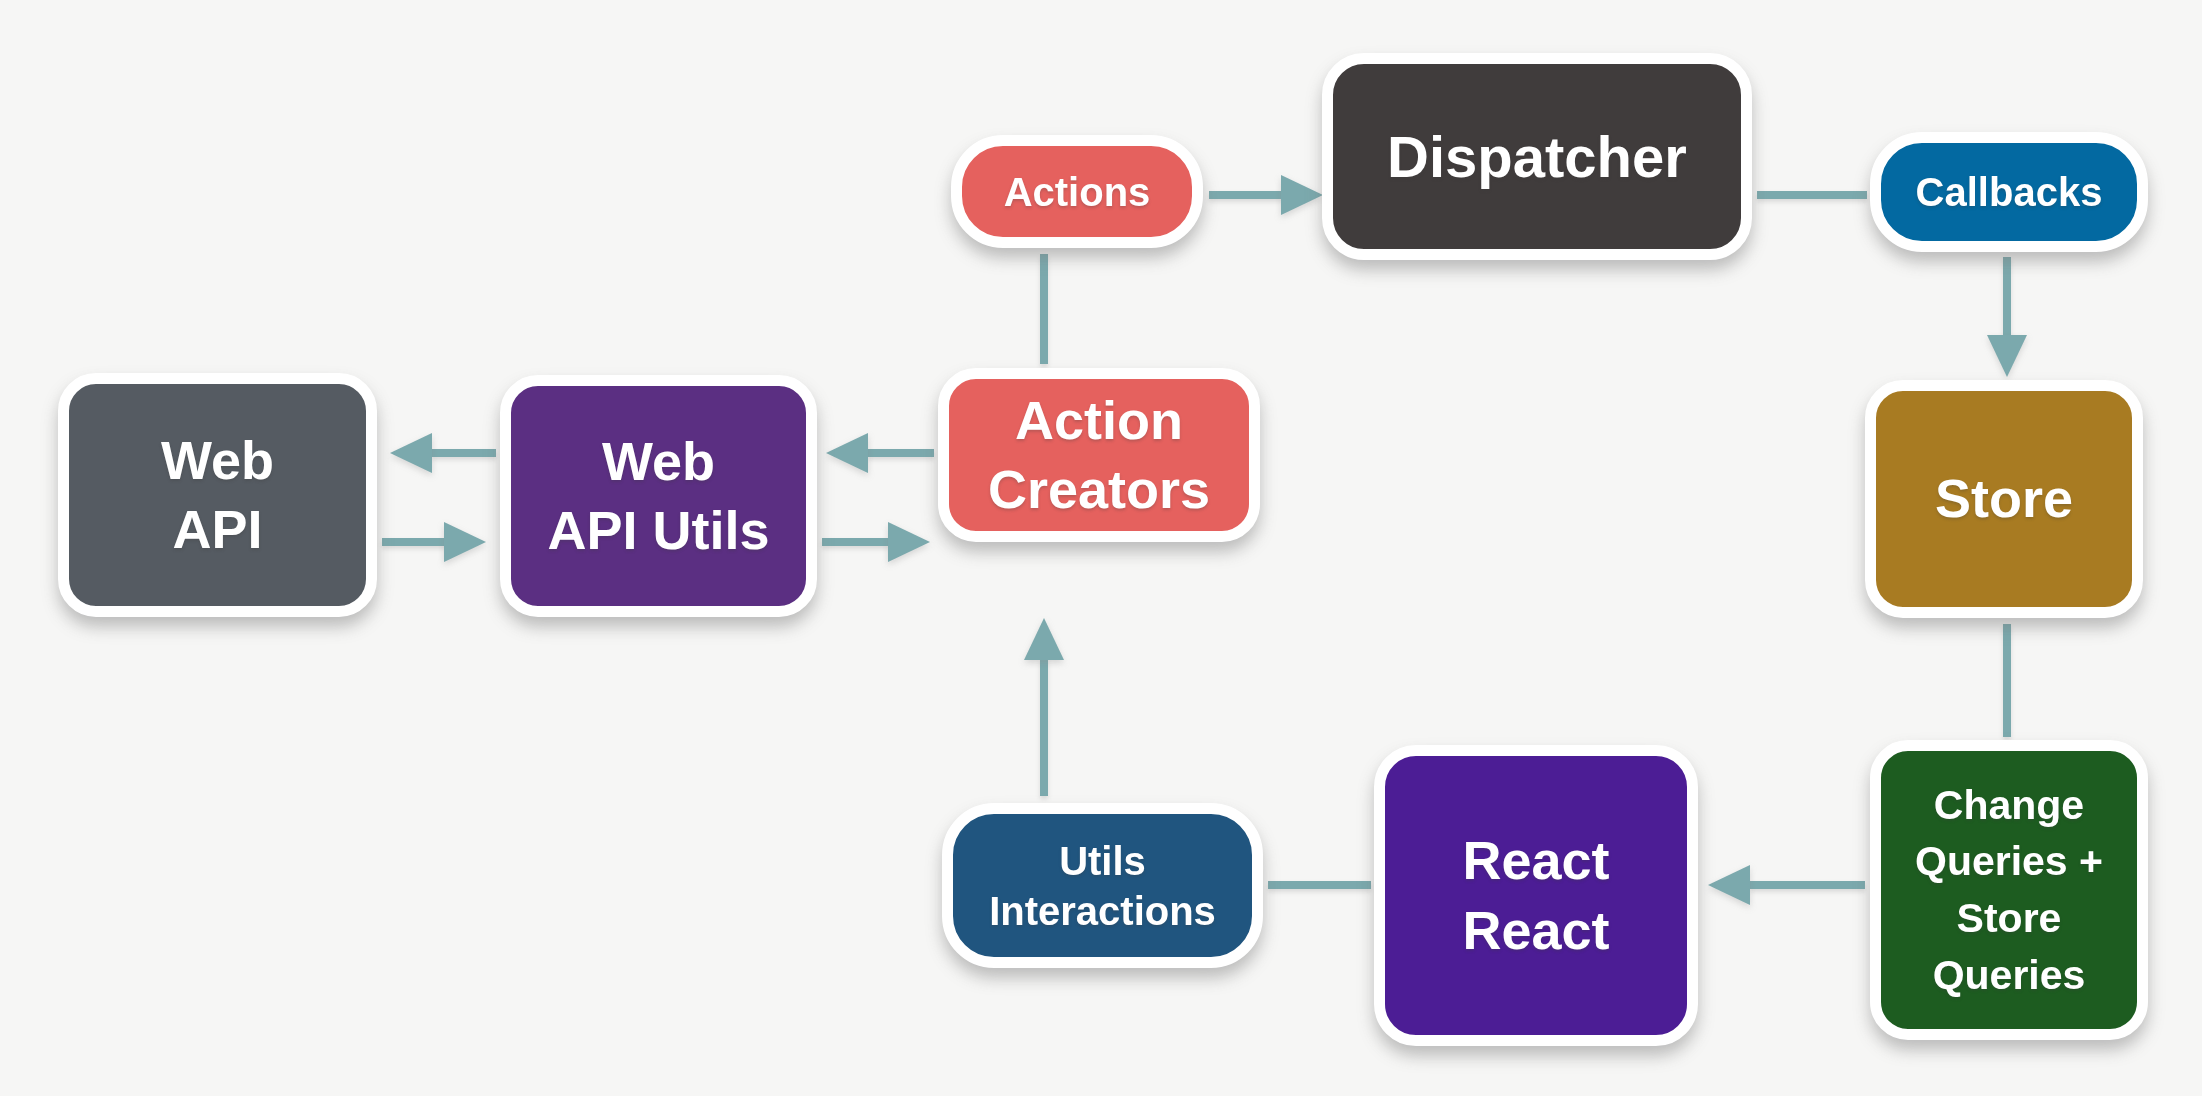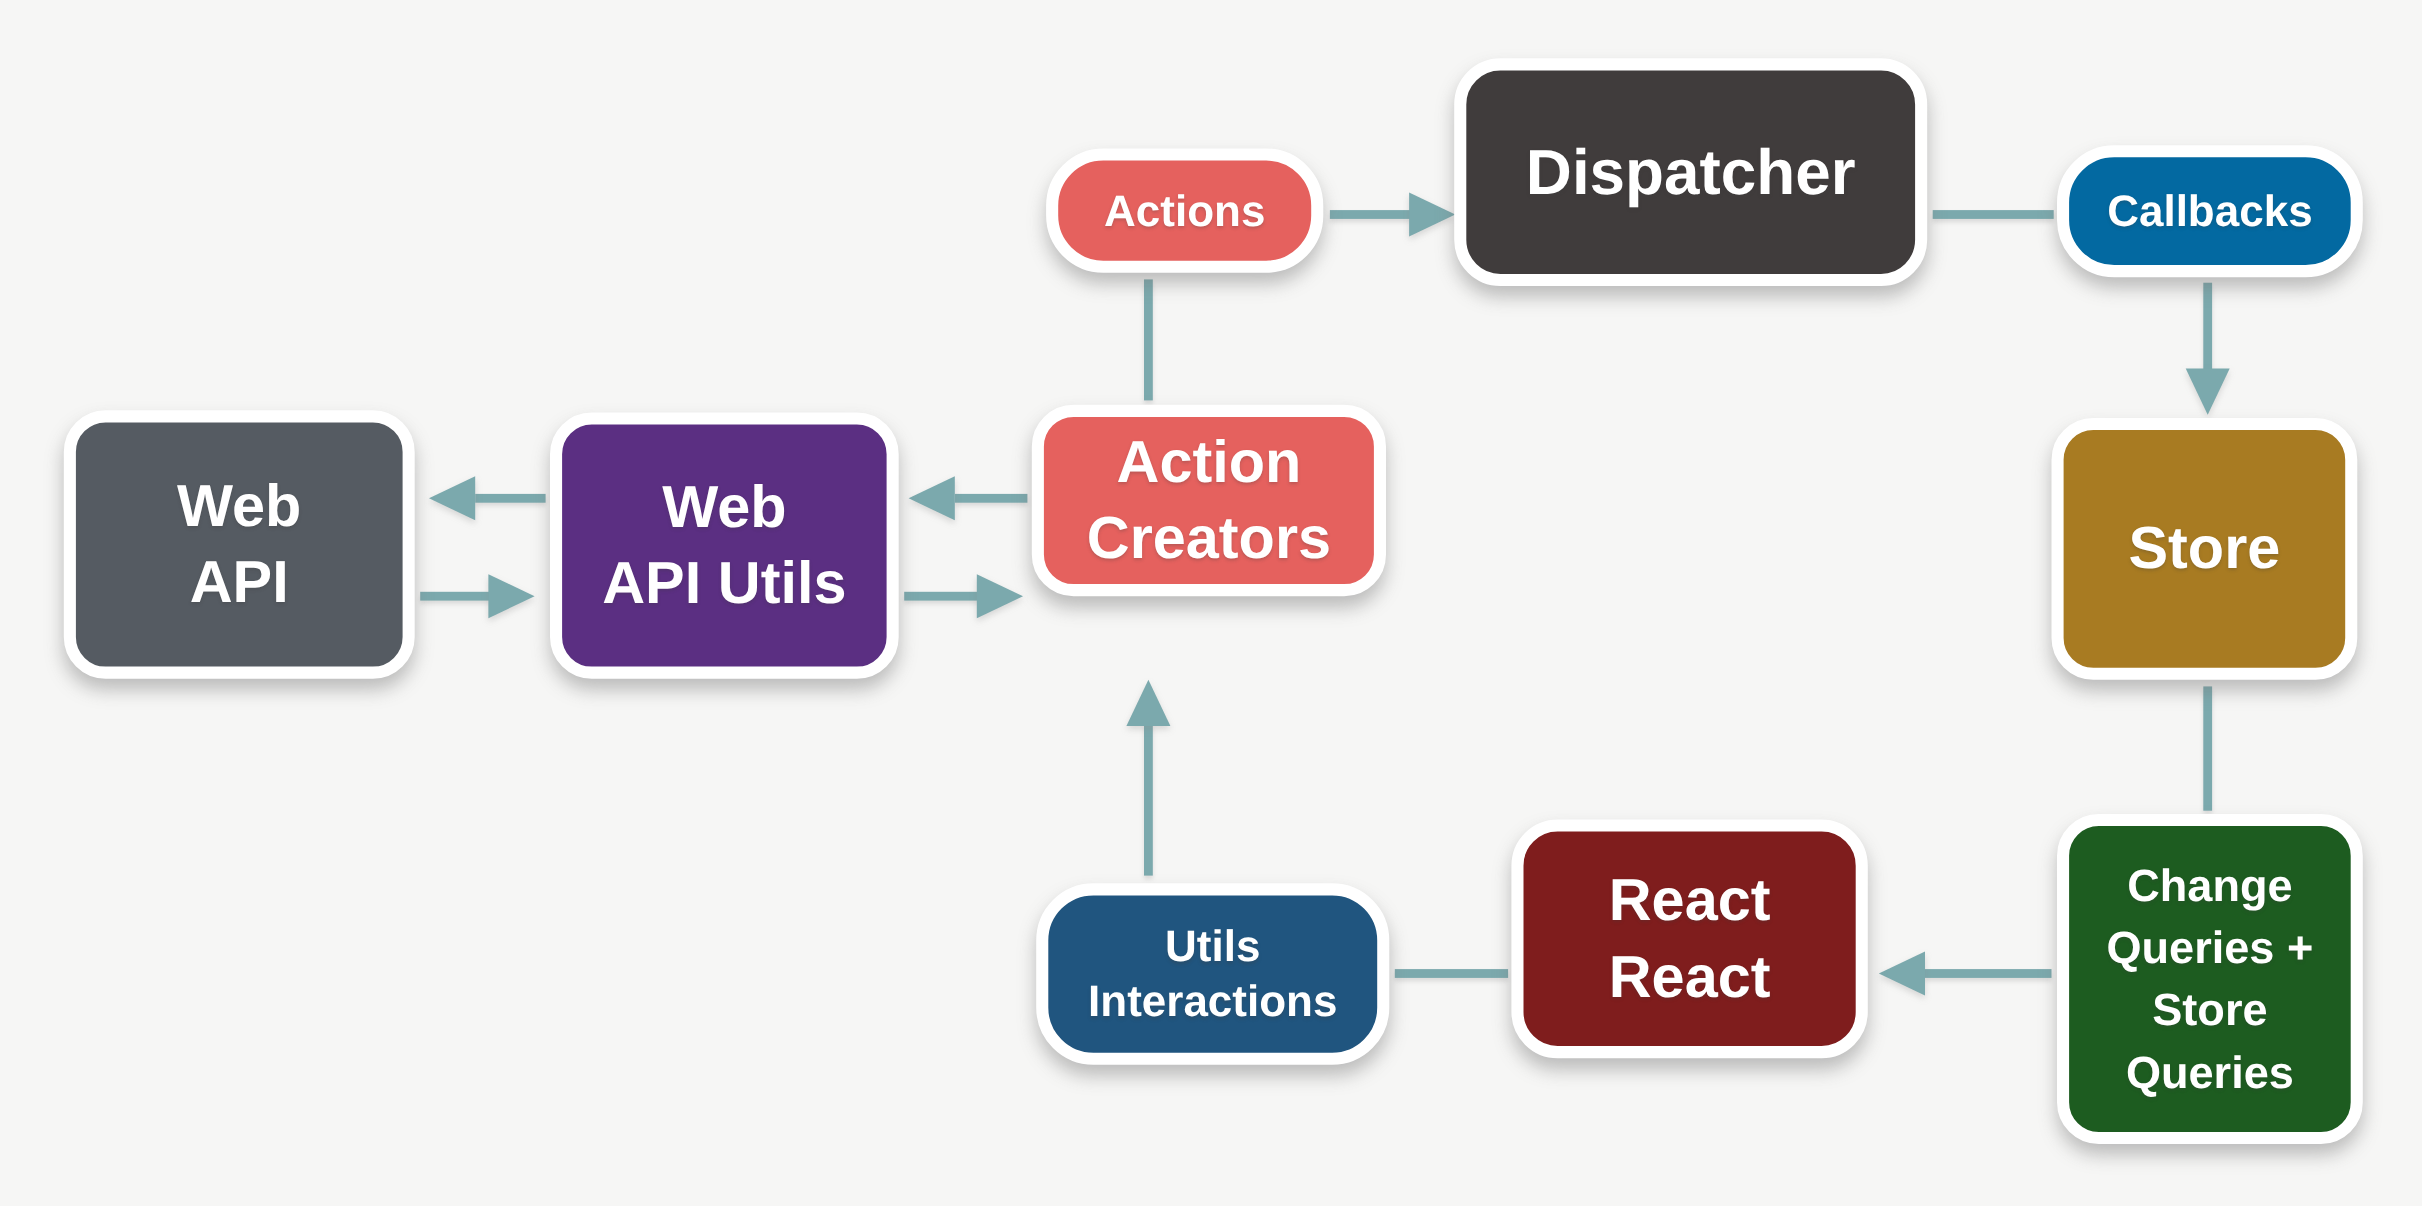--- a/index.html
+++ b/index.html
@@ -164,21 +164,21 @@
 
   <div class="node green rounded medium" style="left: 1870px; top: 740px; width: 278px; height: 300px; background: rgb(29, 92, 32);">
     <div class="label">
       <span>Change</span>
       <span>Queries +</span>
       <span>Store</span>
       <span>Queries</span>
     </div>
   </div>
 
-  <div class="node blue bigrounded big" style="left: 1374px; top: 745px; width: 324px; height: 217px; background: #7f1d1d;">
+  <div class="node blue bigrounded big" style="left: 1374px; top: 745px; width: 324px; height: 301px; background: #4c1d95;">
     <div class="label">
       <span>React</span>
       <span>React</span>
     </div>
   </div>
 
   <div class="node blue pill small" style="left: 942px; top: 803px; width: 321px; height: 165px; background: rgb(32, 85, 127);">
     <div class="label">
       <span>Utils</span>
       <span>Interactions</span>

